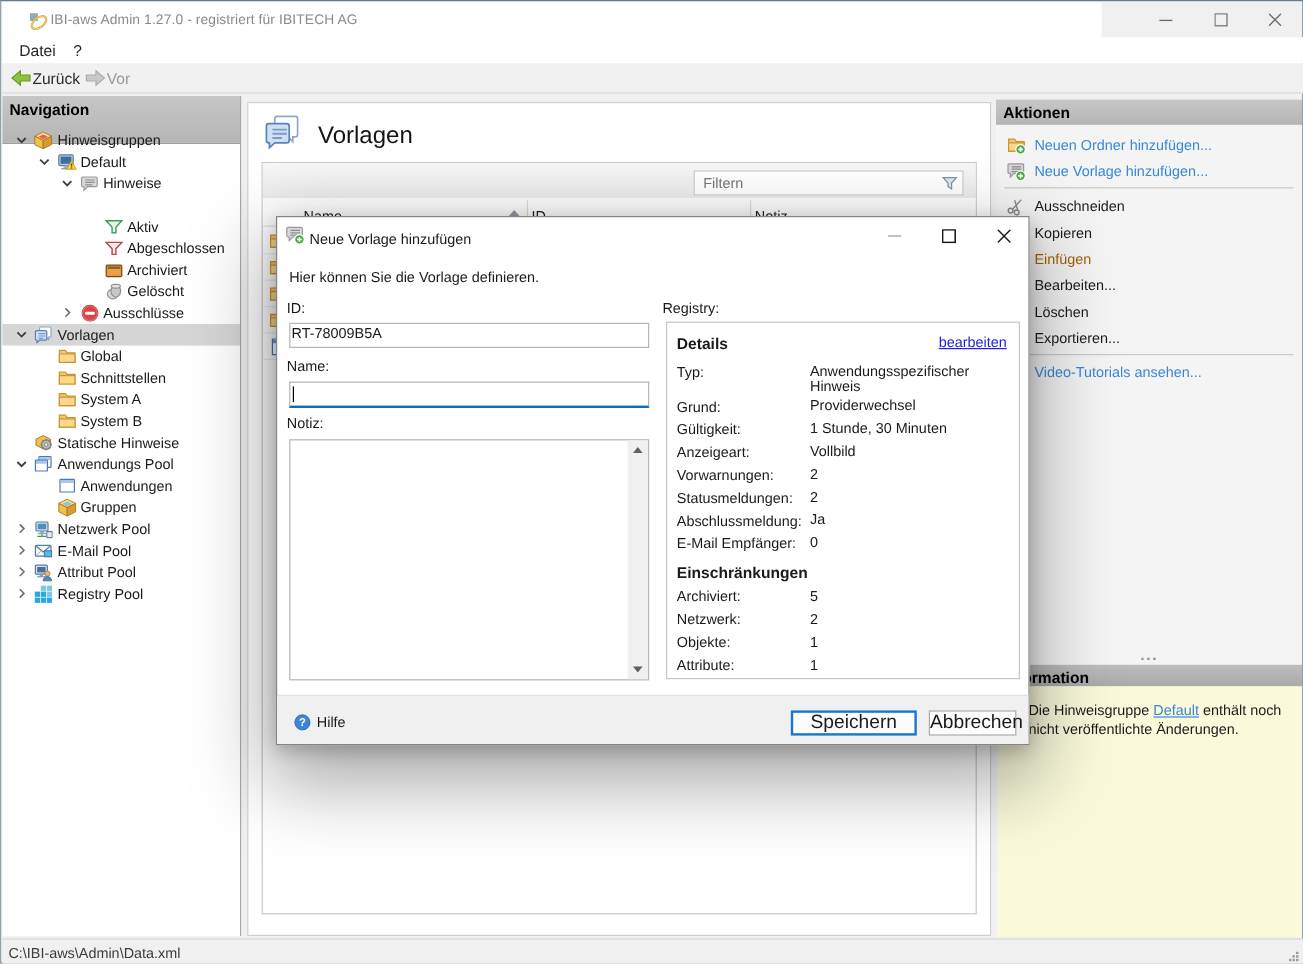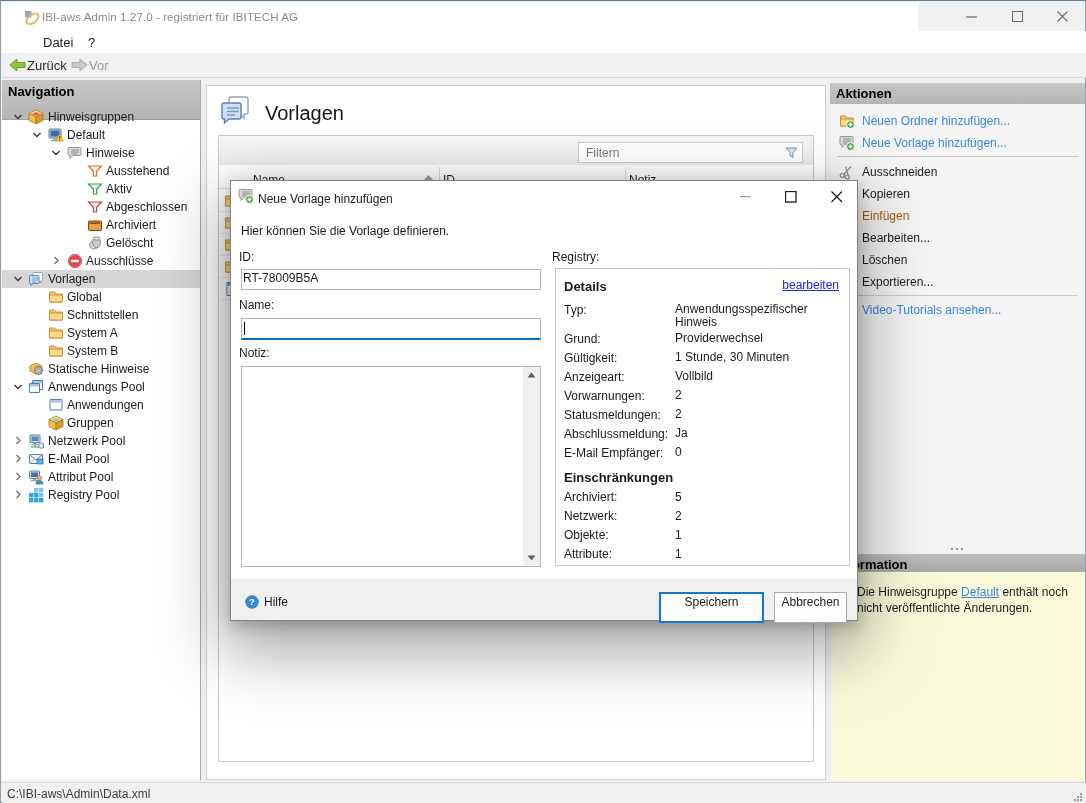--- a/index.html
+++ b/index.html
@@ -5,21 +5,21 @@
 * { margin:0; padding:0; box-sizing:border-box; }
 html,body { width:1086px; height:803px; overflow:hidden; }
 body { font-family:"Liberation Sans", sans-serif; font-size:12px; color:#1b1b1b; background:#f0f0f0; }
 #win { position:absolute; left:0; top:0; width:1086px; height:803px; background:#f0f0f0; border:1px solid #90a0ad; border-top-color:#5f7f99; }
 .abs { position:absolute; }
 
 #titlebar { position:absolute; left:1px; top:1px; width:916px; height:29px; background:#ffffff; }
 #titletext { position:absolute; left:40px; top:9px; font-size:11.5px; letter-spacing:0.1px; color:#8a8a8a; }
 
 #menubar { position:absolute; left:1px; top:30px; width:1084px; height:22px; background:#ffffff; }
-#menubar span { position:absolute; top:4px; font-size:13px; color:#262626;margin-left:27px; }
+#menubar span { position:absolute; top:4px; font-size:13px; color:#262626; }
 
 #toolbar { position:absolute; left:1px; top:52px; width:1084px; height:25px; background:#f1f1f1; border-bottom:1px solid #d9d9d9; }
 #toolbar .tbtxt { position:absolute; top:5px; font-size:13px; }
 
 #nav { position:absolute; left:1px; top:79px; width:199px; height:700px; background:#ffffff; border-right:1px solid #a9a9a9; }
 #navhdr { position:absolute; left:0; top:0; width:198px; height:40px; background:linear-gradient(#c6c6c6,#b5b5b5); border-bottom:1px solid #a0a0a0; }
 #navhdr b { position:absolute; left:6px; top:4px; font-size:13px; color:#000; }
 .trow { position:absolute; left:0; width:198px; height:18px; line-height:18px; white-space:nowrap; }
 .trow .lbl { position:absolute; top:0; font-size:12px; color:#1a1a1a; }
 .trow svg.chev { position:absolute; top:3px; }
@@ -52,21 +52,21 @@
 #statusbar span { position:absolute; left:5px; top:4px; color:#3c3c3c; }
 
 #dialog { position:absolute; left:229px; top:179px; width:628px; height:441px; background:#ffffff; border:1px solid #848484; box-shadow:0 5px 14px rgba(0,0,0,0.22), 0 24px 60px 8px rgba(0,0,0,0.34); }
 #dlg-title { position:absolute; left:27px; top:11px; font-size:12px; color:#1a1a1a; }
 .dlab { position:absolute; font-size:12px; color:#1a1a1a; }
 .dinput { position:absolute; left:10px; width:300px; background:#fff; border:1px solid #b5b5b5; }
 #hbox { position:absolute; left:324px; top:87px; width:295px; height:298px; border:1px solid #c6c6c6; background:#fff; }
 .hlab { position:absolute; left:8px; }
 .hval { position:absolute; left:119px; }
 #dfooter { position:absolute; left:0; top:398px; width:626px; height:41px; background:#f0f0f0; border-top:1px solid #e3e3e3; }
-.dbtn { position:absolute; top:12px; height:31px; background:#fdfdfd; text-align:center; line-height:19px; font-size:12px; color:#1b1b1b; }
+.dbtn { position:absolute; top:12px; height:21px; background:#fdfdfd; text-align:center; line-height:19px; font-size:16px; color:#1b1b1b; }
 a { text-decoration:underline; }
 </style>
 </head>
 <body>
 <div id="win">
   <div id="titlebar">
     <svg class="abs" style="left:22px; top:8px;" width="16" height="16" viewBox="0 0 16 16">
       <rect x="1" y="1" width="6.5" height="6.5" fill="#93a9bc"></rect>
       <ellipse cx="8.5" cy="8.8" rx="7" ry="4" fill="none" stroke="#dcaa3f" stroke-width="1.8" transform="rotate(-38 8.5 8.8)"></ellipse>
       <ellipse cx="8.5" cy="8.8" rx="7" ry="4" fill="none" stroke="#f3d37c" stroke-width="0.7" transform="rotate(-38 8.5 8.8)"></ellipse>
@@ -130,26 +130,20 @@
       </div>
     <div class="trow" style="top:64px;">
         <svg class="chev" style="left:48px;" width="12" height="12" viewBox="0 0 12 12">
           <path d="M2.5,4 L6,7.5 L9.5,4" fill="none" stroke="#3c3c3c" stroke-width="1.5"></path>
         </svg>
         <svg class="ticon" style="left:65px;" width="16" height="16" viewBox="0 0 16 16">
           <path d="M2,2.5 h11 a1,1 0 0 1 1,1 v6 a1,1 0 0 1 -1,1 h-7 l-3,3 v-3 h-1 a1,1 0 0 1 -1,-1 v-6 a1,1 0 0 1 1,-1 Z" fill="#d9d9d9" stroke="#9a9a9a" stroke-width="1"></path>
           <path d="M4,5 h8 M4,7 h8 M4,9 h6" stroke="#8f8f8f" stroke-width="1"></path>
         </svg>
         <span class="lbl" style="left:84px;">Hinweise</span>
-      </div>
-    <div class="trow" style="top:82px;">
-        <svg class="ticon" style="left:85px;" width="16" height="16" viewBox="0 0 16 16">
-          <path d="M1.5,3 H14.5 L9.6,8.3 V13 H6.4 V8.3 Z" fill="#f7ede2" stroke="#c07c3a" stroke-width="1.2"></path>
-        </svg>
-        <span class="lbl" style="left:104px;">Ausstehend</span>
       </div>
     <div class="trow" style="top:100px;">
         <svg class="ticon" style="left:85px;" width="16" height="16" viewBox="0 0 16 16">
           <path d="M1.5,3 H14.5 L9.6,8.3 V13 H6.4 V8.3 Z" fill="#e9f5ec" stroke="#3f9e5f" stroke-width="1.2"></path>
         </svg>
         <span class="lbl" style="left:104px;">Aktiv</span>
       </div>
     <div class="trow" style="top:118px;">
         <svg class="ticon" style="left:85px;" width="16" height="16" viewBox="0 0 16 16">
           <path d="M1.5,3 H14.5 L9.6,8.3 V13 H6.4 V8.3 Z" fill="#f7e8e9" stroke="#b5474d" stroke-width="1.2"></path>

